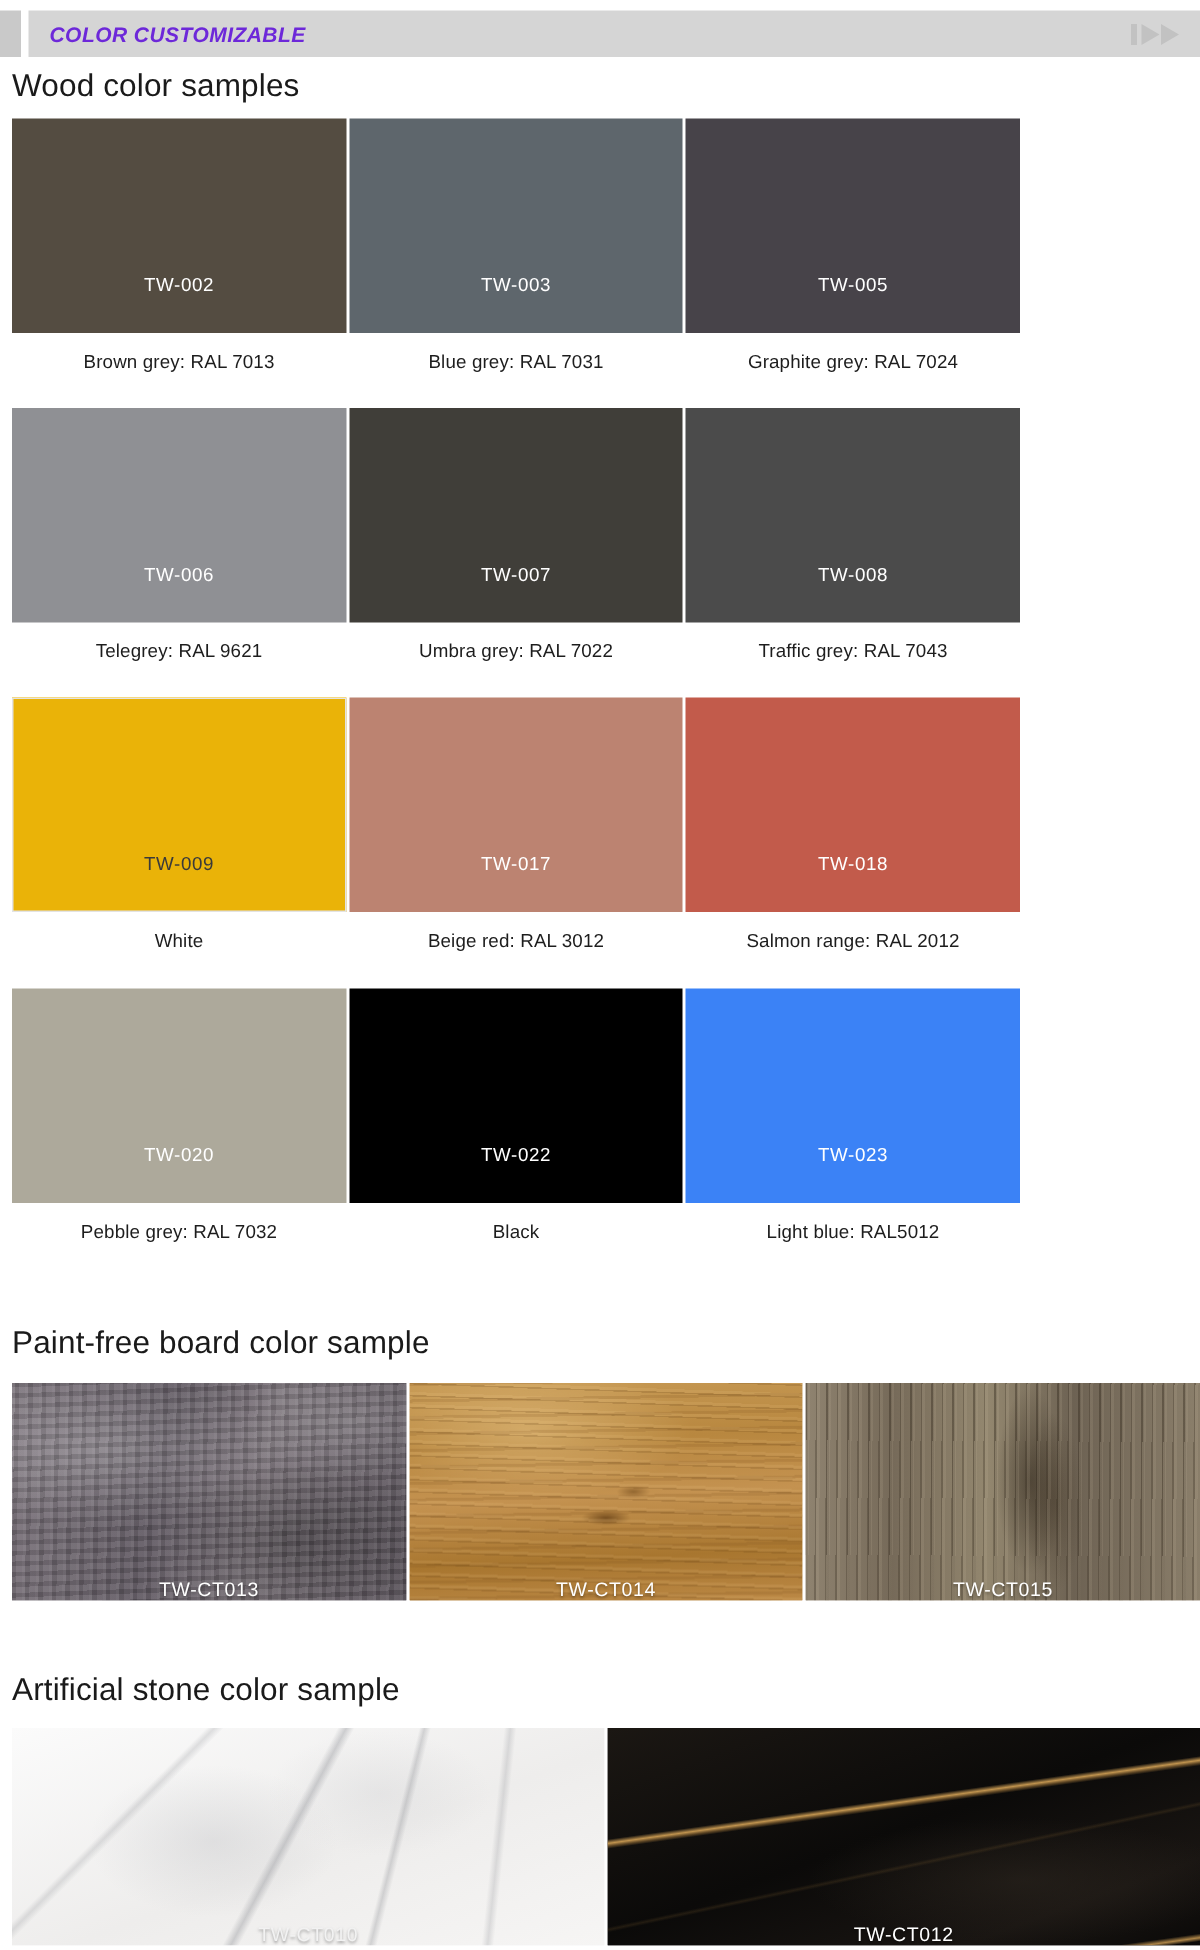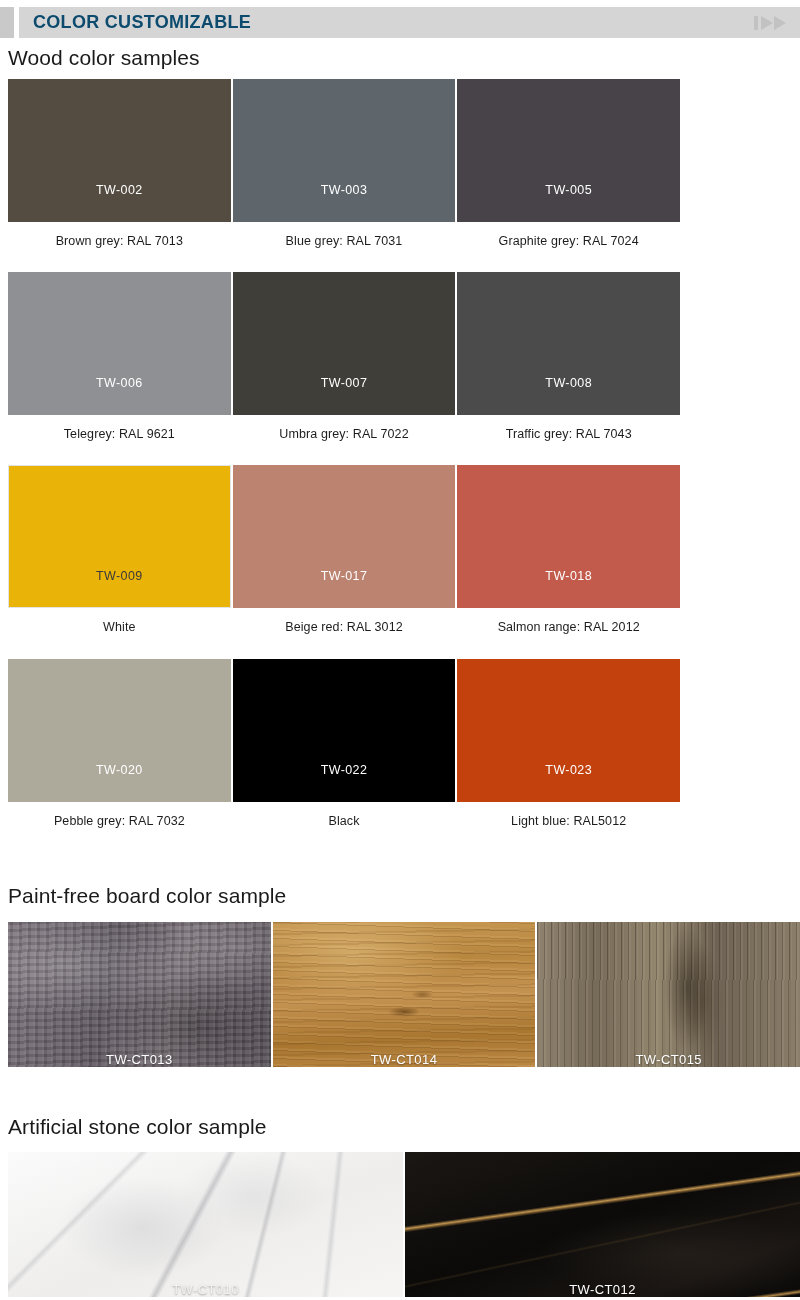--- a/index.html
+++ b/index.html
@@ -37,25 +37,26 @@
   }
   .header-bar {
     flex: 1 1 auto;
     background: #d5d5d5;
     display: flex;
     align-items: center;
     justify-content: space-between;
     padding: 0 12px 0 14px;
   }
   .header-title {
-    font-size: 18px;
+    font-size: 14px;
     letter-spacing: 0.3px;
-    color: #0c4a6e;
+    color: #6d28d9;
     font-weight: 600;
     font-family: "Liberation Sans", sans-serif;
+    font-style: italic;
   }
   .header-arrows {
     display: flex;
     align-items: center;
     gap: 1px;
     opacity: 1;
   }
 
   
   .section-title {
@@ -301,21 +302,21 @@
       </div>
       <div class="swatch-caption">Pebble grey: RAL 7032</div>
     </div>
     <div class="swatch-cell">
       <div class="swatch" style="background-color: rgb(0, 0, 0);">
         <span class="swatch-code">TW-022</span>
       </div>
       <div class="swatch-caption">Black</div>
     </div>
     <div class="swatch-cell">
-      <div class="swatch" style="background-color: #c2410c;">
+      <div class="swatch" style="background-color: #3b82f6;">
         <span class="swatch-code">TW-023</span>
       </div>
       <div class="swatch-caption">Light blue: RAL5012</div>
     </div>
   </div>
 
   <div class="section-title" style="top:884px;">Paint-free board color sample</div>
 
   <div class="texture-row" style="top:922px;">
     <div class="texture-cell">

